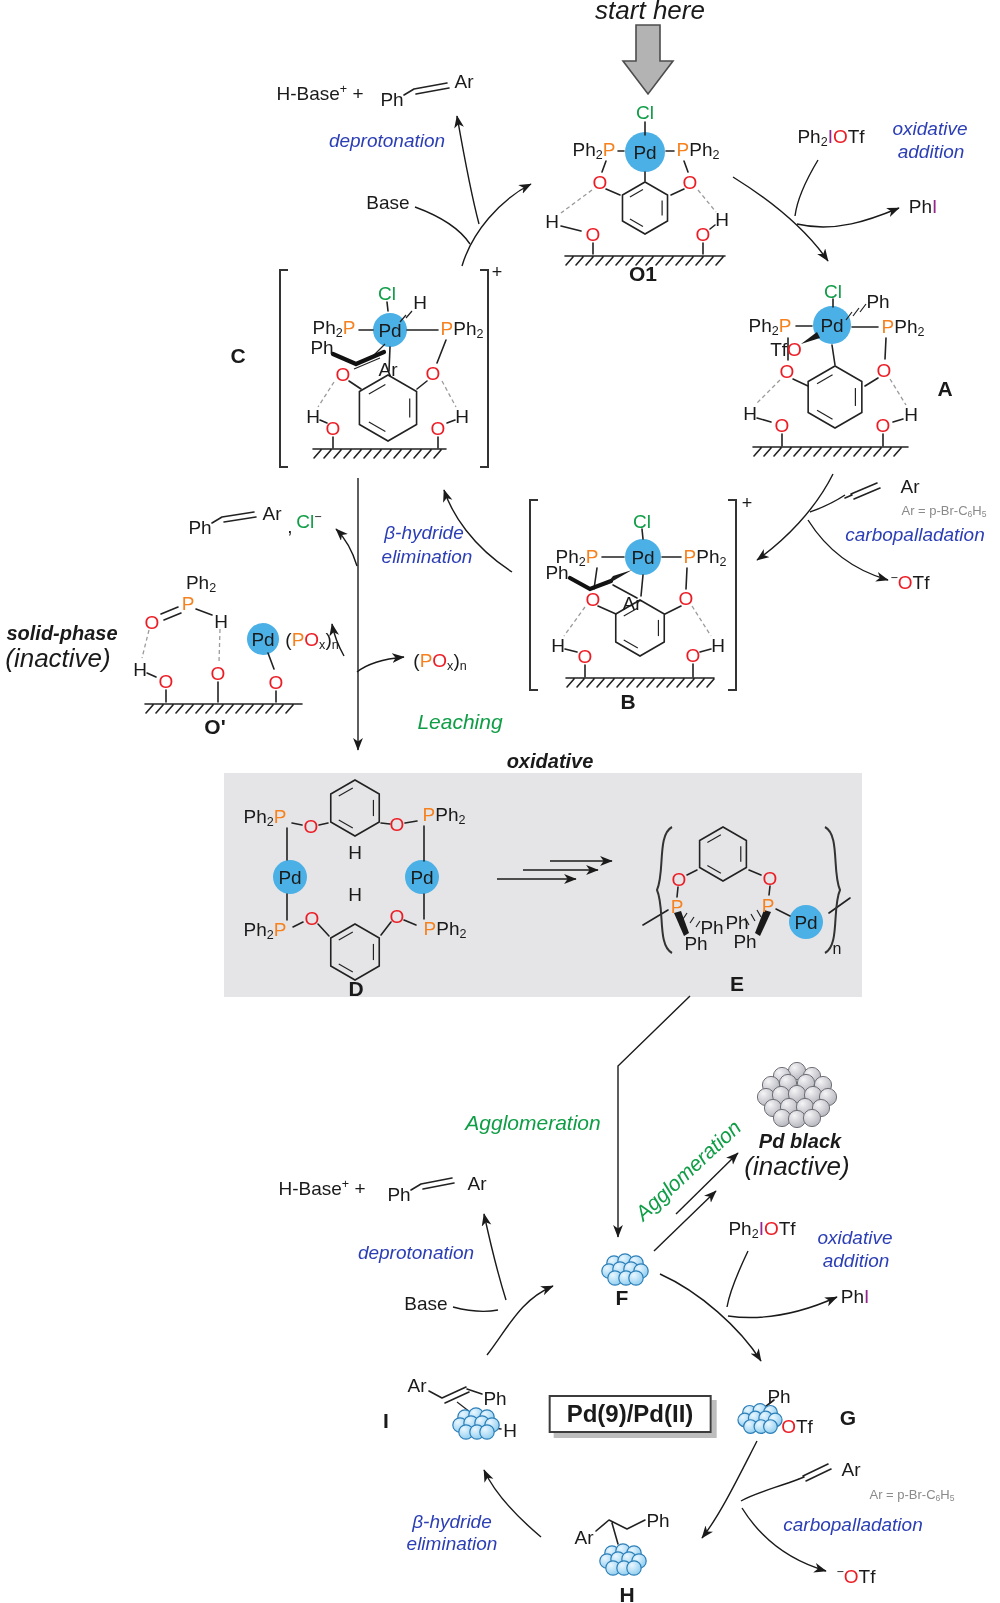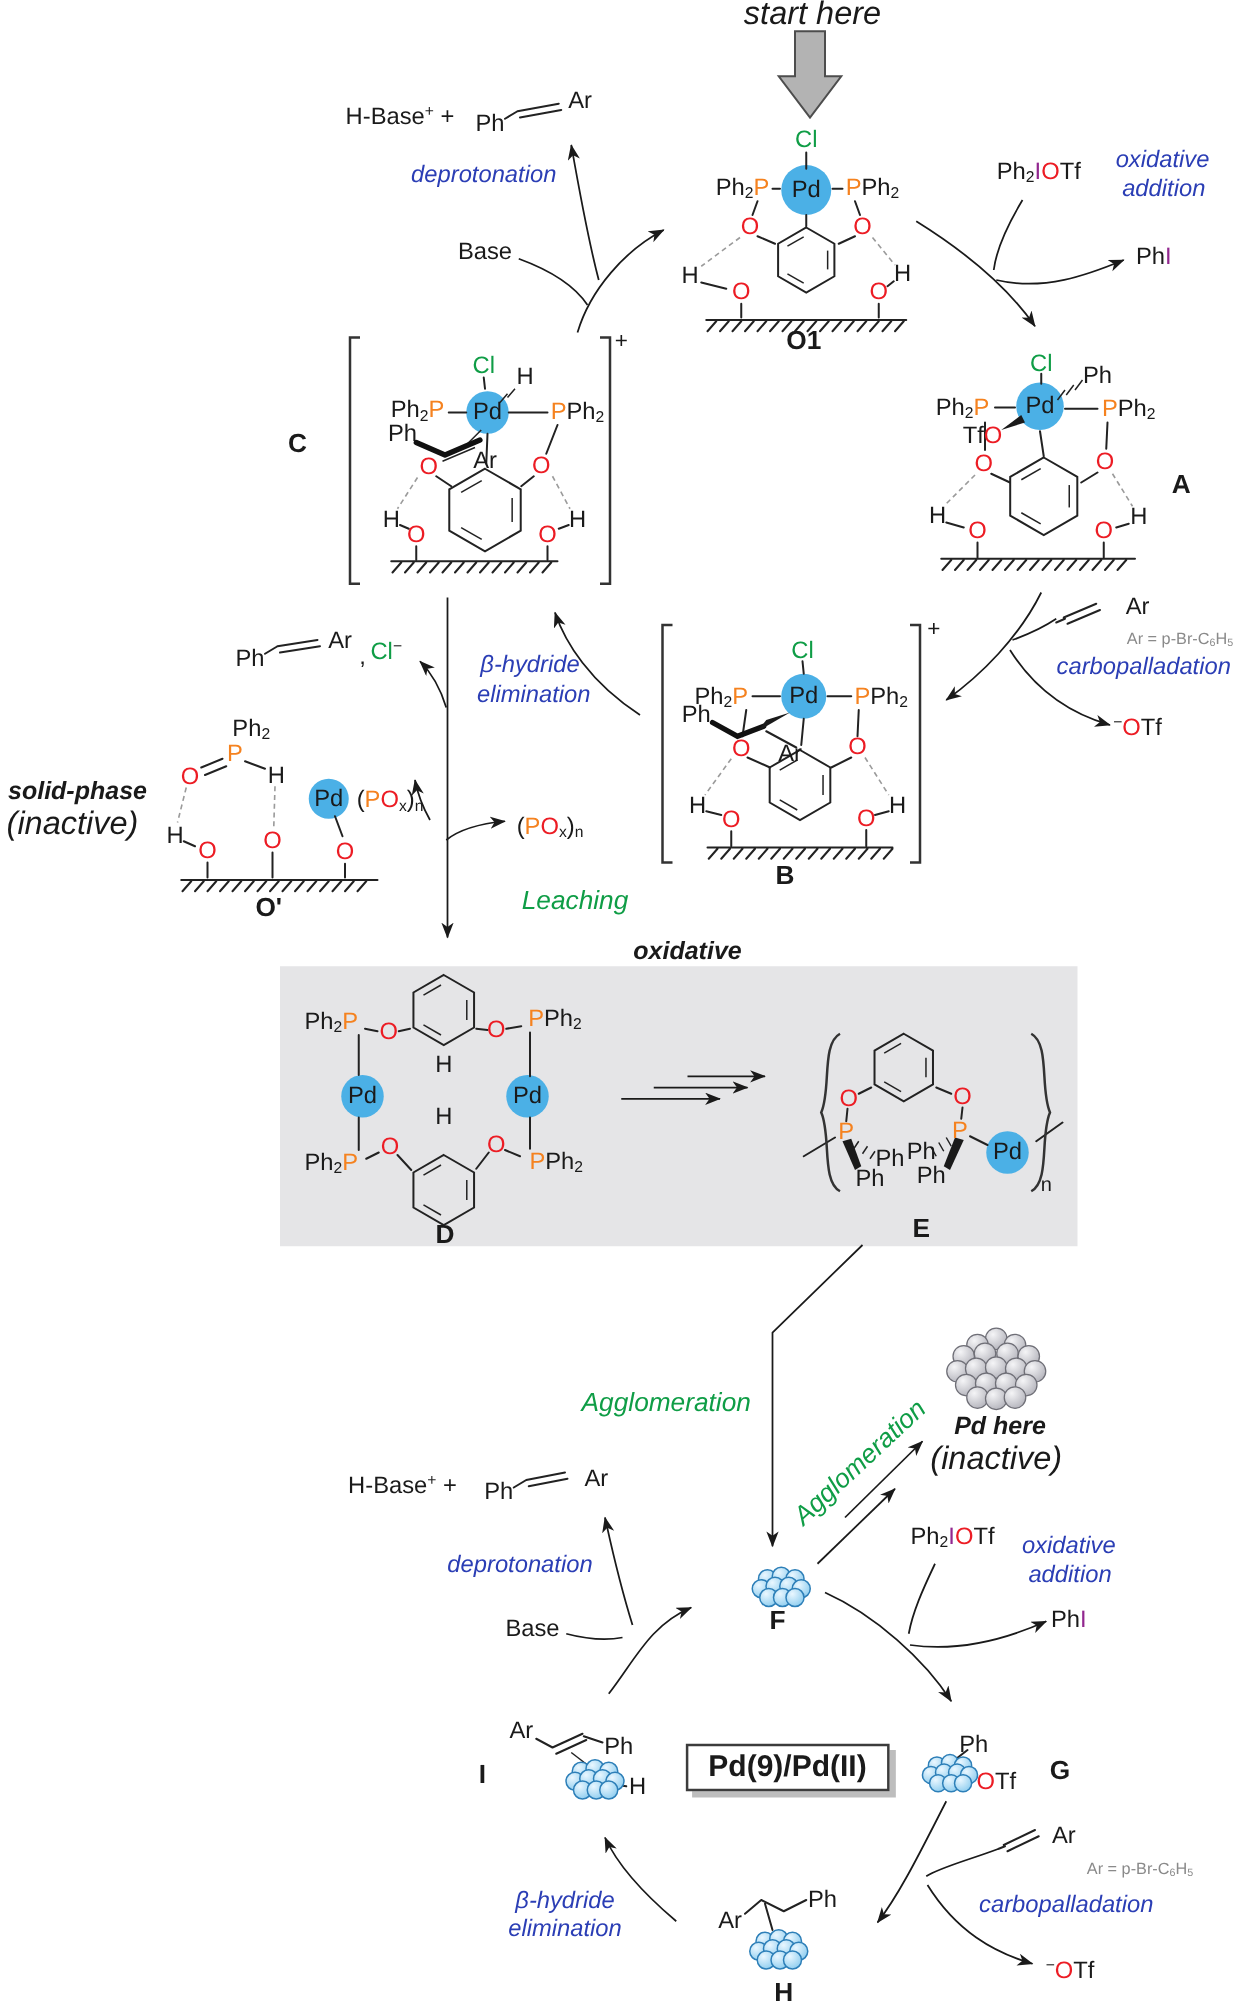--- a/index.html
+++ b/index.html
@@ -398,21 +398,21 @@
       <div class="lab chem" style="left: 768px; top: 905px;"><span class="c-o">P</span></div>
       <div class="lab chem" style="left: 712px; top: 927px;"><span class="c-k">Ph</span></div>
       <div class="lab chem" style="left: 696px; top: 943px;"><span class="c-k">Ph</span></div>
       <div class="lab chem" style="left: 737px; top: 922px;"><span class="c-k">Ph</span></div>
       <div class="lab chem" style="left: 745px; top: 941px;"><span class="c-k">Ph</span></div>
       <div class="lab chem" style="left: 806px; top: 922px;"><span class="c-k">Pd</span></div>
       <div class="lab chem16" style="left: 837px; top: 949px;"><span class="c-k">n</span></div>
       <div class="lab bl" style="left: 737px; top: 983px;"><span class="c-k">E</span></div>
       <div class="lab green" style="left: 533px; top: 1122px;"><span class="c-g">Agglomeration</span></div>
       <div class="lab green grot" style="left: 688px; top: 1170px;"><span class="c-g">Agglomeration</span></div>
-      <div class="lab bi" style="left: 800px; top: 1141px;"><span class="c-k">Pd here</span></div>
+      <div class="lab bi" style="left: 800px; top: 1141px;"><span class="c-k">Pd black</span></div>
       <div class="lab it19" style="left: 797px; top: 1166px;"><span class="c-k">(inactive)</span></div>
       <div class="lab bl" style="left: 622px; top: 1297px;"><span class="c-k">F</span></div>
       <div class="lab chem" style="left: 762px; top: 1230px;"><span class="c-k">Ph</span><span class="c-k sub">2</span><span class="c-p">I</span><span class="c-r">O</span><span class="c-k">Tf</span></div>
       <div class="lab mech" style="left: 855px; top: 1237px;"><span class="c-b">oxidative</span></div>
       <div class="lab mech" style="left: 856px; top: 1260px;"><span class="c-b">addition</span></div>
       <div class="lab chem" style="left: 855px; top: 1296px;"><span class="c-k">Ph</span><span class="c-p">I</span></div>
       <div class="lab chem" style="left: 322px; top: 1188px;"><span class="c-k">H-Base</span><span class="c-k sup">+</span><span class="c-k"> +</span></div>
       <div class="lab chem" style="left: 399px; top: 1194px;"><span class="c-k">Ph</span></div>
       <div class="lab chem" style="left: 477px; top: 1183px;"><span class="c-k">Ar</span></div>
       <div class="lab mech" style="left: 416px; top: 1252px;"><span class="c-b">deprotonation</span></div>

